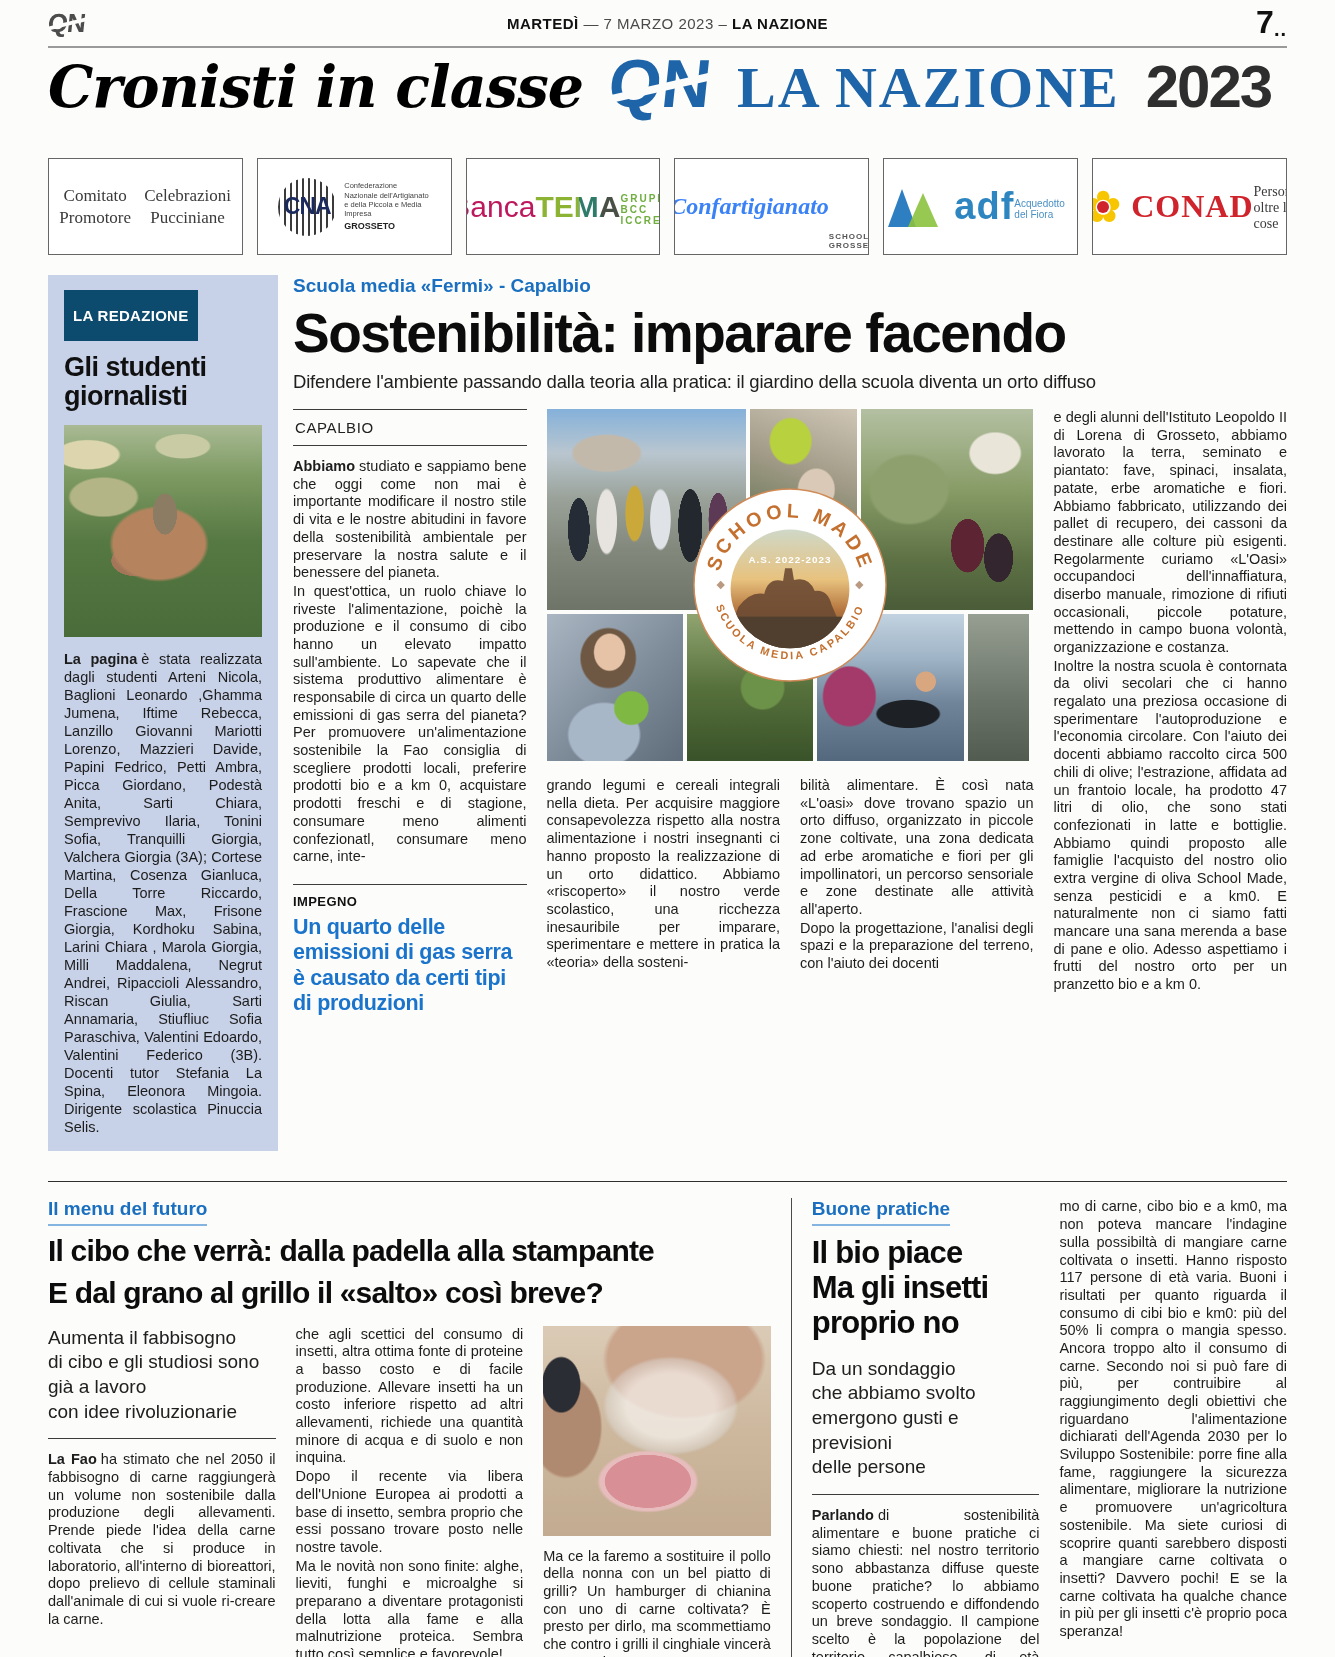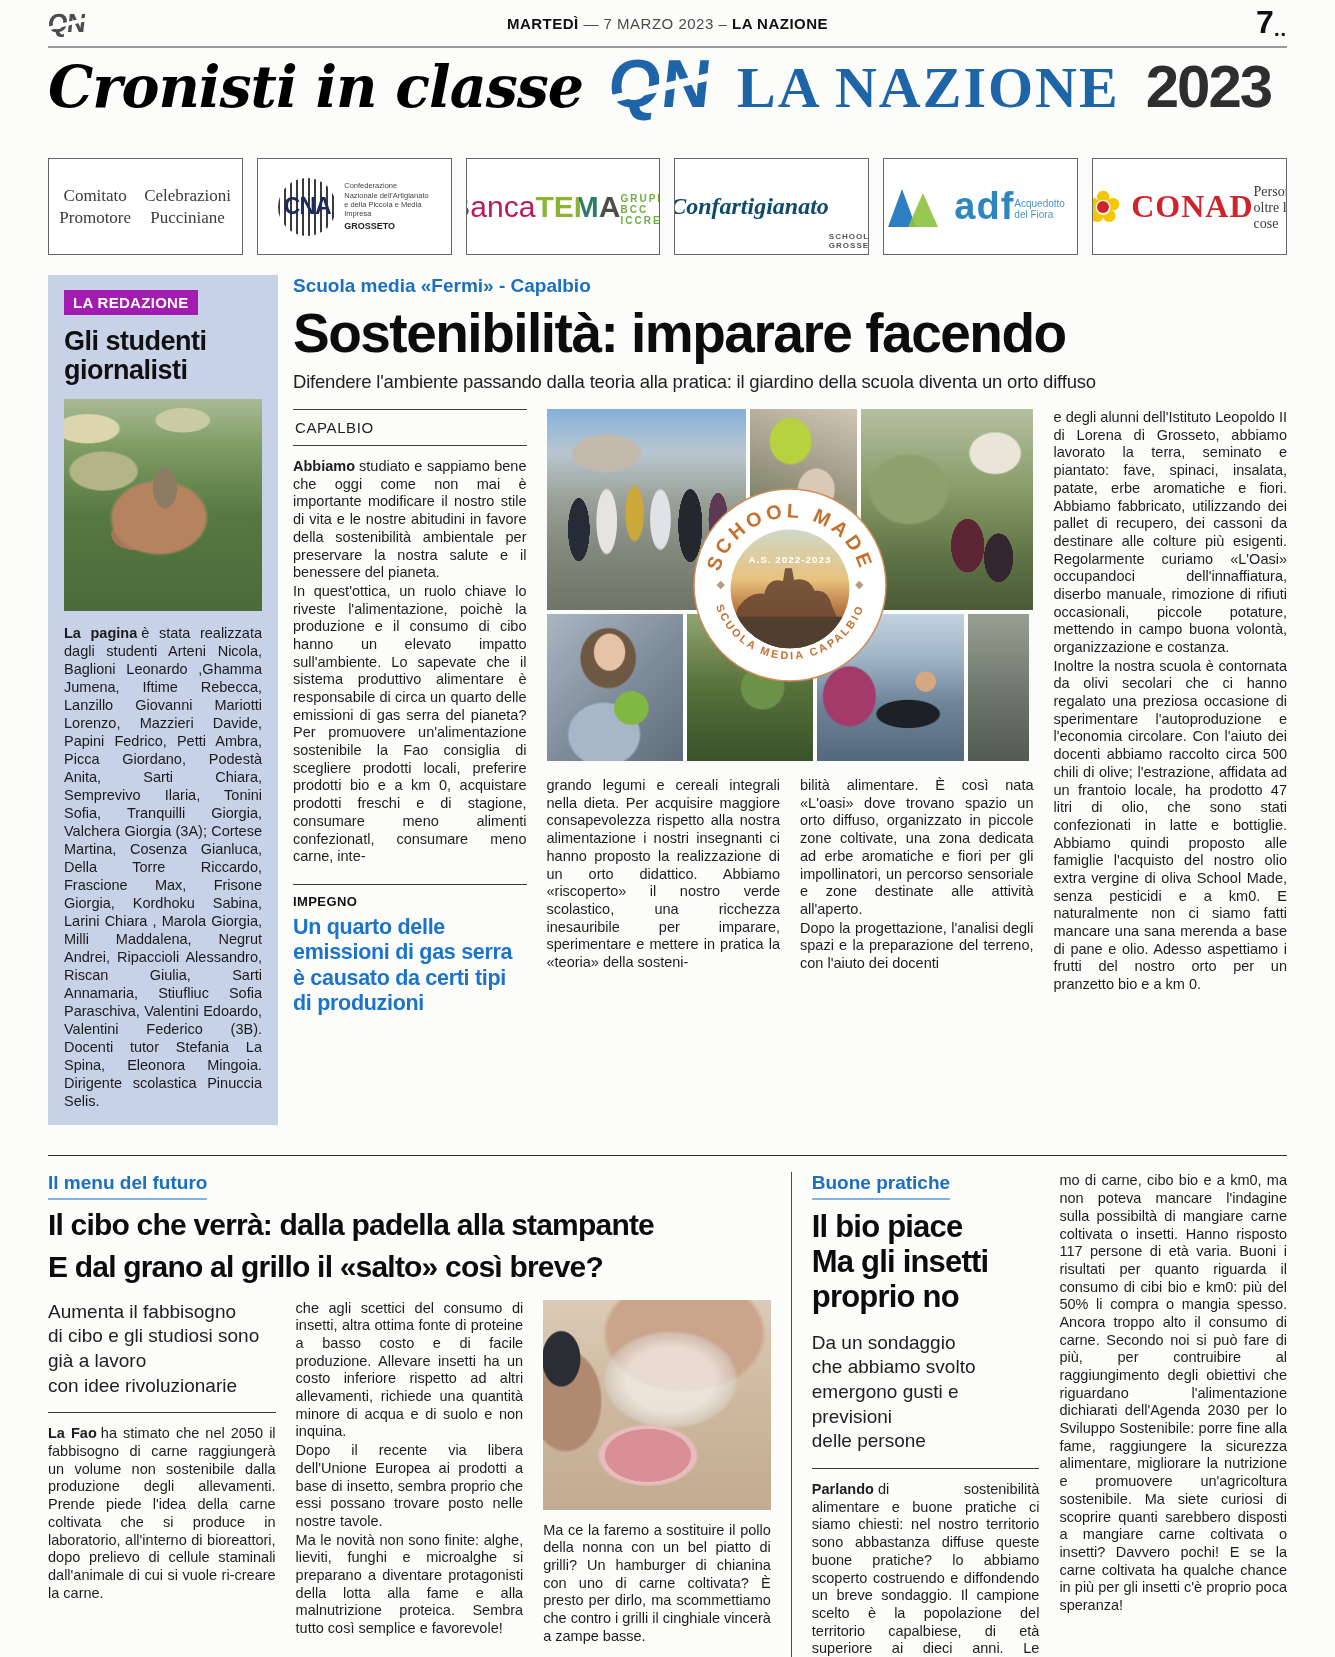--- a/index.html
+++ b/index.html
@@ -33,42 +33,42 @@
   .sp-cna { flex-direction:row; gap:8px; }
   .cna-mark { width:58px; height:58px; border-radius:50%; background:repeating-linear-gradient(90deg,#3a3a3a 0 2px,#fff 2px 6px); position:relative; flex:none; }
   .cna-mark span { position:absolute; inset:0; display:flex; align-items:center; justify-content:center; font-weight:bold; font-size:23px; color:#1b2a5e; letter-spacing:-1px; }
   .cna-text { font-size:7.5px; color:#444; line-height:1.25; width:86px; }
   .cna-text .city { font-weight:bold; font-size:9px; color:#222; margin-top:2px; }
   .bt-row { font-size:30px; line-height:1; }
   .bt-banca { color:#be185d; }
   .bt-tema { font-weight:bold; color:#8cb432; background:linear-gradient(90deg,#8cb432 0 52%,#2f7b6a 52% 78%,#4a4f46 78%); -webkit-background-clip:text; background-clip:text; -webkit-text-fill-color:transparent; }
   .bt-sub { font-size:10px; font-weight:bold; color:#6fae3f; letter-spacing:2px; margin-top:6px; }
   .conf-at { font-size:22px; color:#222; line-height:1; }
-  .conf-name { font-family:"Liberation Serif", serif; font-style:italic; font-weight:bold; font-size:24px; color:#0c4a6e; line-height:1.1; }
+  .conf-name { font-family:"Liberation Serif", serif; font-style:italic; font-weight:bold; font-size:24px; color:#3b82f6; line-height:1.1; }
   .conf-sub { font-size:8px; font-weight:bold; color:#555; letter-spacing:1px; align-self:flex-end; margin-right:14px; }
   .adf-row { display:flex; align-items:center; gap:8px; }
   .adf-mountains { width:58px; height:40px; position:relative; flex:none; }
   .adf-mountains i { position:absolute; bottom:0; width:0; height:0; border-style:solid; }
   .adf-m1 { left:0; border-width:0 14px 38px 14px; border-color:transparent transparent #2e7fc2 transparent; }
   .adf-m2 { left:20px; border-width:0 15px 34px 15px; border-color:transparent transparent #8cc23e transparent; opacity:.9; }
   .adf-name { font-weight:bold; font-size:38px; color:#2e86c1; letter-spacing:1px; line-height:.9; }
   .adf-sub { font-size:10px; color:#4a90c4; margin-top:5px; }
   .conad-row { display:flex; align-items:center; gap:6px; }
   .conad-flower { position:relative; width:44px; height:44px; flex:none; }
   .conad-flower .petals { position:absolute; inset:0; font-size:44px; line-height:44px; color:#f7c600; text-align:center; }
   .conad-flower .core { position:absolute; left:50%; top:50%; width:12px; height:12px; margin:-6px 0 0 -6px; border-radius:50%; background:#d0242c; }
   .conad-name { font-family:"Liberation Serif", serif; font-weight:bold; font-size:32px; color:#d0242c; letter-spacing:1px; }
   .conad-sub { font-family:"Liberation Serif", serif; font-size:14px; color:#3a3a3a; margin-top:2px; }
 
   
   .main { margin:20px 48px 0; display:grid; grid-template-columns:230px 1fr; gap:15px; }
 
   
   .redazione { background:#c7d1e7; padding:15px 16px; }
-  .red-badge { display:inline-block; background:#a21caf; color:#fff; font-weight:bold; font-size:15px; padding:4px 9px; letter-spacing:.3px; }
+  .red-badge { display:inline-block; background:#0c4a6e; color:#fff; font-weight:bold; font-size:15px; padding:17px 9px; letter-spacing:.3px; }
   .red-title { font-weight:bold; font-size:27px; line-height:1.08; color:#101010; margin:12px 0 14px; white-space:pre-line; letter-spacing:-.5px; }
   .red-photo { height:212px; margin-bottom:14px;
     background:
       radial-gradient(10% 16% at 51% 42%, #8d7c64 0 60%, rgba(141,124,100,0) 61%),
       radial-gradient(42% 30% at 48% 56%, #b5845f 0 55%, rgba(181,132,95,0) 60%),
       radial-gradient(20% 12% at 36% 64%, #a3765a 0 60%, rgba(163,118,90,0) 61%),
       radial-gradient(30% 16% at 20% 34%, #b3b586 0 55%, rgba(179,181,134,0) 60%),
       radial-gradient(28% 12% at 12% 14%, #dcd5ad 0 55%, rgba(220,213,173,0) 60%),
       radial-gradient(24% 10% at 60% 10%, #c9cba4 0 55%, rgba(201,203,164,0) 60%),
       linear-gradient(180deg,#a9ba94 0%,#7d9a62 24%,#567842 55%,#496c3a 100%);

